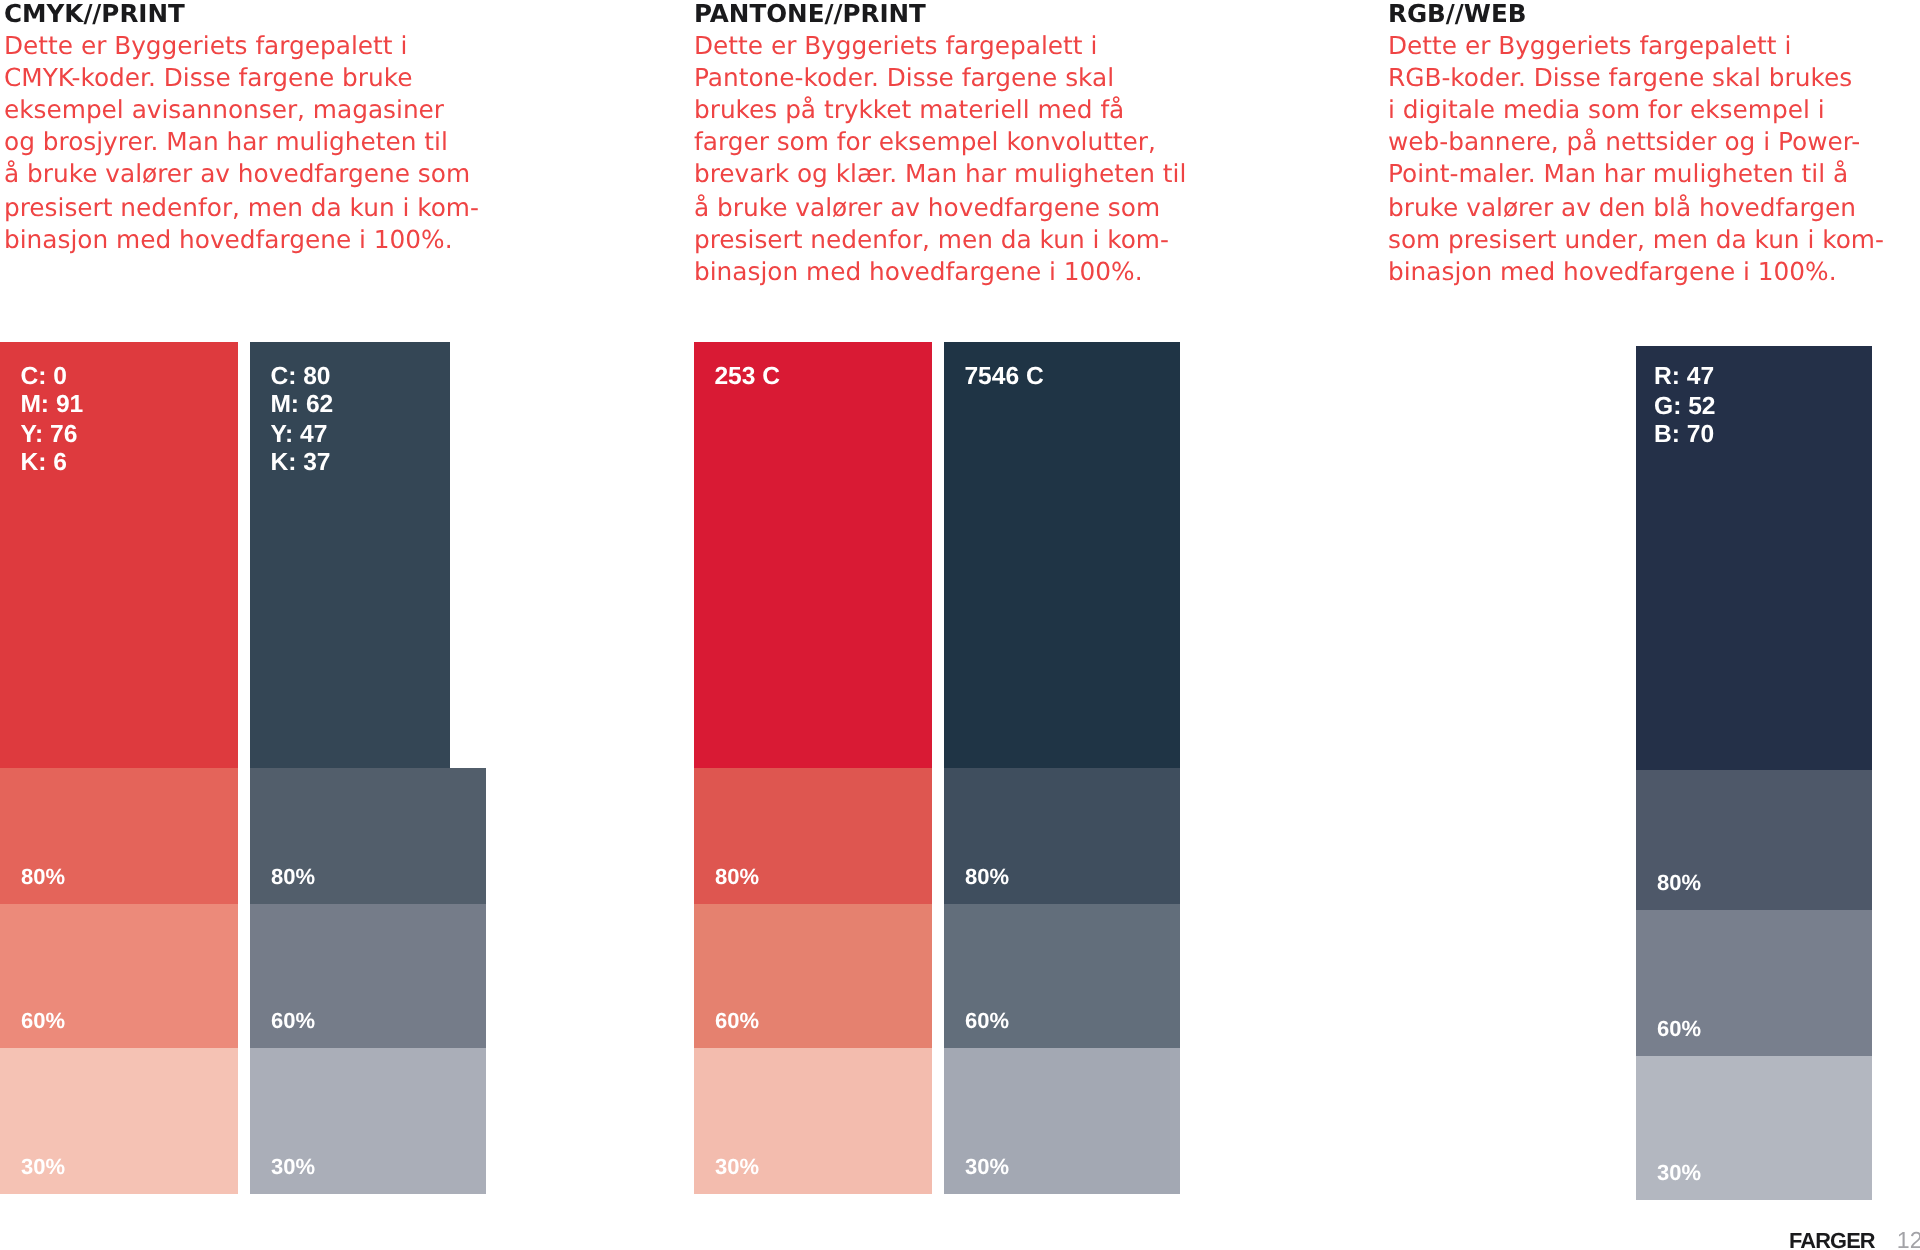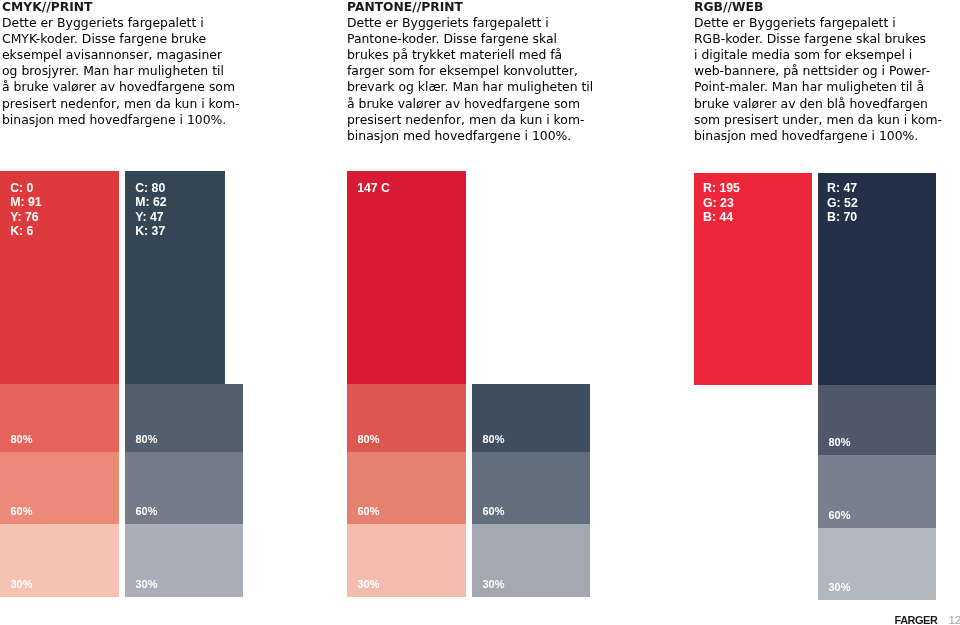--- a/index.html
+++ b/index.html
@@ -32,21 +32,21 @@
     font-weight:700;
     color:#1a1a1c;
     line-height:16.1px;
     white-space:nowrap;
   }
   .col-body{
     margin:0;
     font-family:"DejaVu Sans", sans-serif;
     font-size:12.4px;
     font-weight:400;
-    color:#000000;
+    color:#ef4444;
     line-height:16.1px;
   }
   .col-body .ln{display:block;white-space:nowrap;}
 
   
   .swatch{position:absolute;}
   .code{
     position:absolute;
     color:#ffffff;
     font-family:"Liberation Sans", sans-serif;
@@ -155,33 +155,38 @@
       <span class="ln">farger som for eksempel konvolutter,</span>
       <span class="ln">brevark og klær. Man har muligheten til</span>
       <span class="ln">å bruke valører av hovedfargene som</span>
       <span class="ln">presisert nedenfor, men da kun i kom-</span>
       <span class="ln">binasjon med hovedfargene i 100%.</span>
     </p>
   </section>
 
   <div class="swatch" style="left:347px;top:171px;width:119px;height:213px;background:#d91a34;">
     <div class="code" style="left:10.2px;top:9.6px;">
-      <span class="ln">147 C</span>
+      <span class="ln">253 C</span>
     </div>
   </div>
   <div class="band" style="left:347px;top:384px;width:119px;height:68px;background:#de5650;">
     <span class="lbl" style="bottom:7.4px;">80%</span>
   </div>
   <div class="band" style="left:347px;top:452px;width:119px;height:72px;background:#e5816f;">
     <span class="lbl" style="bottom:7.4px;">60%</span>
   </div>
   <div class="band" style="left:347px;top:524px;width:119px;height:73px;background:#f3bcae;">
     <span class="lbl" style="bottom:7.4px;">30%</span>
   </div>
 
+  <div class="swatch" style="left:472px;top:171px;width:118px;height:213px;background:#1f3445;">
+    <div class="code" style="left:10.2px;top:9.6px;">
+      <span class="ln">7546 C</span>
+    </div>
+  </div>
   <div class="band" style="left:472px;top:384px;width:118px;height:68px;background:#3f4e5e;">
     <span class="lbl" style="bottom:7.4px;">80%</span>
   </div>
   <div class="band" style="left:472px;top:452px;width:118px;height:72px;background:#626e7b;">
     <span class="lbl" style="bottom:7.4px;">60%</span>
   </div>
   <div class="band" style="left:472px;top:524px;width:118px;height:73px;background:#a3a8b3;">
     <span class="lbl" style="bottom:7.4px;">30%</span>
   </div>
 
@@ -192,27 +197,20 @@
       <span class="ln">RGB-koder. Disse fargene skal brukes</span>
       <span class="ln">i digitale media som for eksempel i</span>
       <span class="ln">web-bannere, på nettsider og i Power-</span>
       <span class="ln">Point-maler. Man har muligheten til å</span>
       <span class="ln">bruke valører av den blå hovedfargen</span>
       <span class="ln">som presisert under, men da kun i kom-</span>
       <span class="ln">binasjon med hovedfargene i 100%.</span>
     </p>
   </section>
 
-  <div class="swatch" style="left:694px;top:173px;width:118px;height:212px;background:#ed2639;">
-    <div class="code" style="left:9px;top:8px;">
-      <span class="ln">R: 195</span>
-      <span class="ln">G: 23</span>
-      <span class="ln">B: 44</span>
-    </div>
-  </div>
 
   <div class="swatch" style="left:818px;top:173px;width:118px;height:212px;background:#243048;">
     <div class="code" style="left:9px;top:8px;">
       <span class="ln">R: 47</span>
       <span class="ln">G: 52</span>
       <span class="ln">B: 70</span>
     </div>
   </div>
   <div class="band" style="left:818px;top:385px;width:118px;height:70px;background:#4e5869;">
     <span class="lbl" style="bottom:7.4px;">80%</span>

